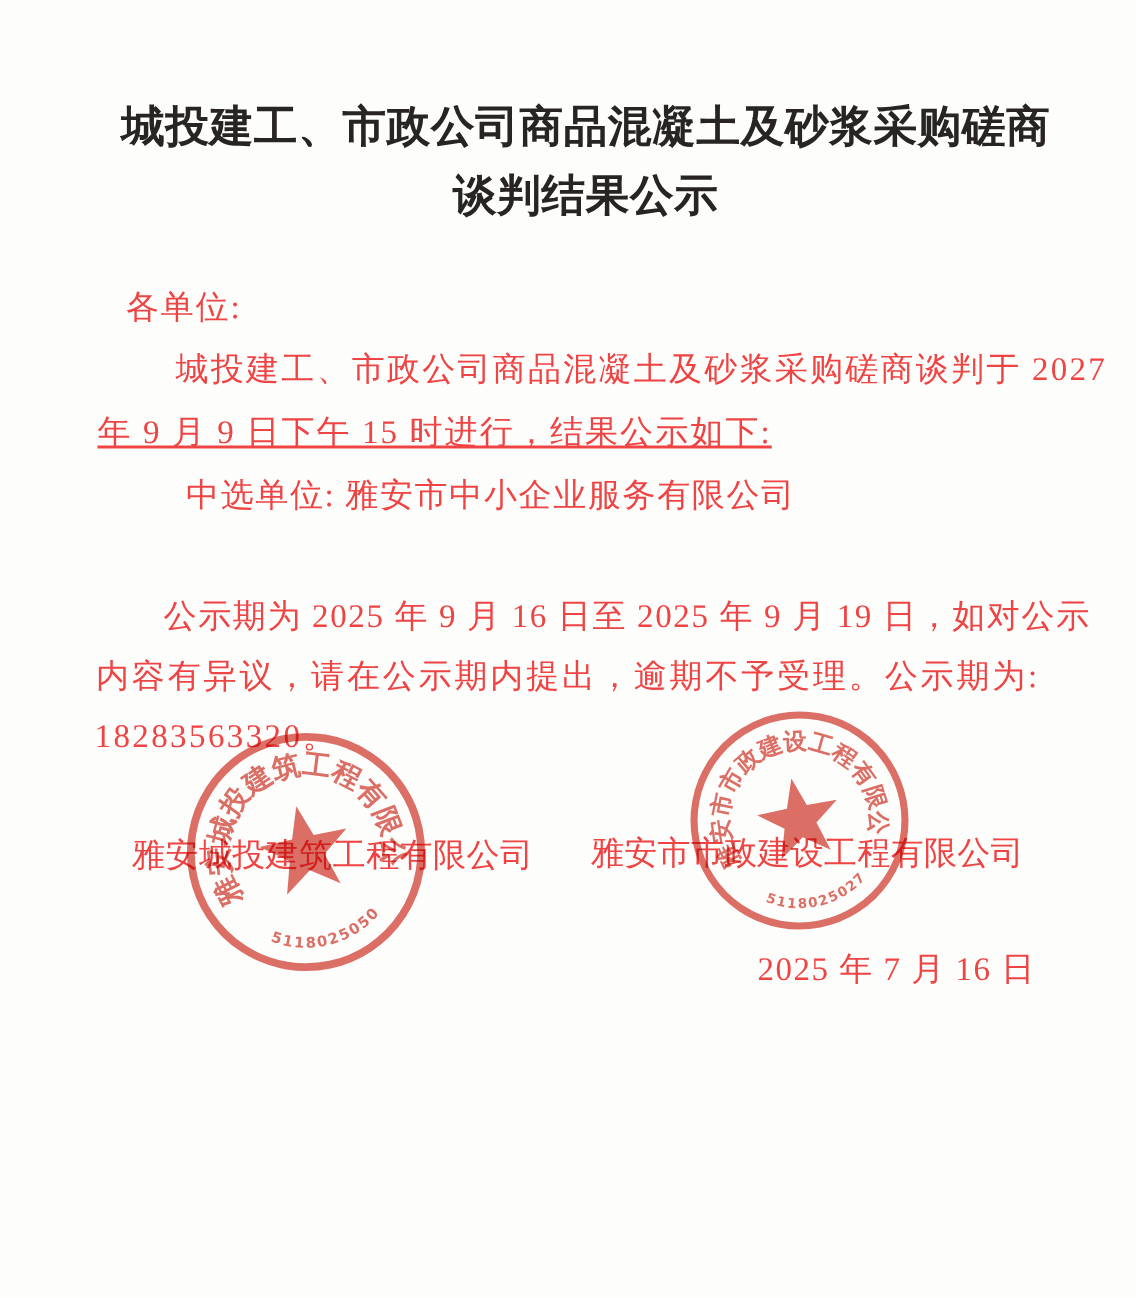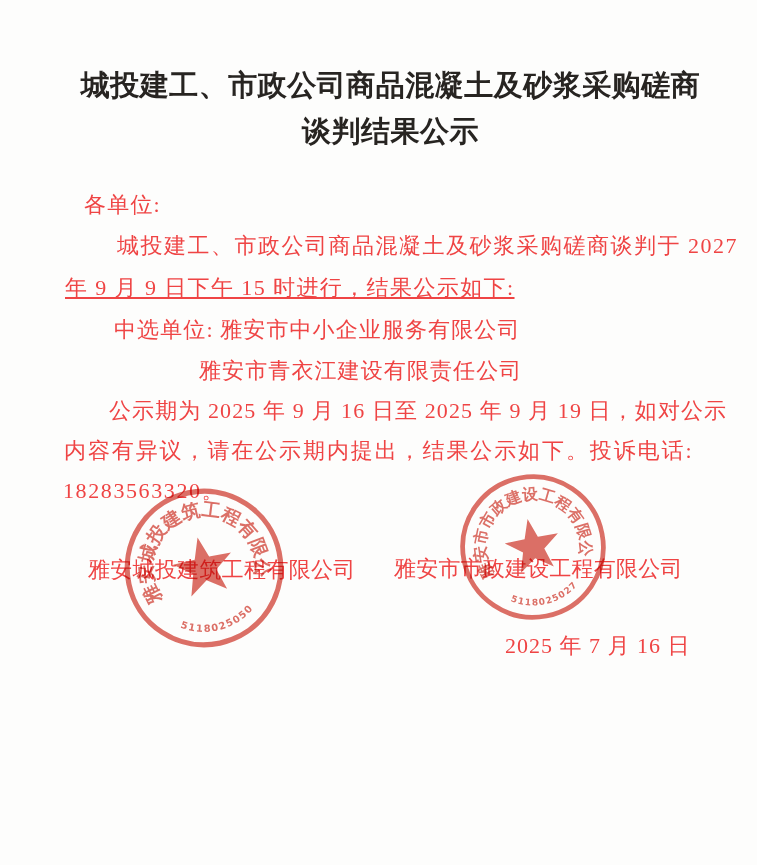--- a/index.html
+++ b/index.html
@@ -25,21 +25,21 @@
     position:absolute;
     white-space:nowrap;
     font-size:22px;
     line-height:26px;
     letter-spacing:1.2px;
     color:#ef4444;
   }
   .l-salutation{top:192px;left:84px;}
   .l-p1l1{top:233px;left:117px;letter-spacing:1.5px;}
   .l-p1l2{top:275px;left:65px;letter-spacing:1.4px;text-decoration:underline;}
-  .l-winner1{top:317px;left:114px;letter-spacing:1.1px;font-family:Liberation Serif, serif;}
+  .l-winner1{top:317px;left:124px;letter-spacing:1.1px;font-family:Liberation Serif, serif;}
   .l-winner2{top:358px;left:199px;letter-spacing:1.1px;}
   .l-p2l1{top:398px;left:109px;letter-spacing:1.1px;}
   .l-p2l2{top:438px;left:64px;letter-spacing:1.9px;}
   .l-phone{top:478px;left:63px;letter-spacing:1.6px;}
   .l-sigleft{top:557px;left:88px;letter-spacing:0.3px;}
   .l-sigright{top:556px;left:394px;letter-spacing:0.2px;}
   .l-date{top:633px;left:505px;letter-spacing:1px;}
   .seal{
     position:absolute;
     mix-blend-mode:multiply;
@@ -65,23 +65,22 @@
 
   <h1 class="title">
     <span>城投建工、市政公司商品混凝土及砂浆采购磋商</span>
     <span>谈判结果公示</span>
   </h1>
 
   <div class="bl l-salutation">各单位:</div>
   <div class="bl l-p1l1">城投建工、市政公司商品混凝土及砂浆采购磋商谈判于 2027</div>
   <div class="bl l-p1l2">年 9 月 9 日下午 15 时进行，结果公示如下:</div>
   <div class="bl l-winner1">中选单位: 雅安市中小企业服务有限公司</div>
-  <div class="bl l-winner2">雅安市青衣江建设有限责任公司</div>
   <div class="bl l-p2l1">公示期为 2025 年 9 月 16 日至 2025 年 9 月 19 日，如对公示</div>
-  <div class="bl l-p2l2">内容有异议，请在公示期内提出，结果公示如下。投诉电话:</div>
+  <div class="bl l-p2l2">内容有异议，请在公示期内提出，逾期不予受理。公示期为:</div>
   <div class="bl l-phone">18283563320。</div>
   <div class="bl l-sigleft">雅安城投建筑工程有限公司</div>
   <div class="bl l-sigright">雅安市市政建设工程有限公司</div>
   <div class="bl l-date">2025 年 7 月 16 日</div>
 
   <div class="seal seal-left">
     <svg viewBox="0 0 160 160">
       <defs>
         <path id="arcL" d="M 34.7,101.1 A 50,50 0 1 1 125.3,101.1" fill="none"></path>
         <path id="numL" d="M 44,130 A 62,62 0 0 0 116,130" fill="none"></path>

